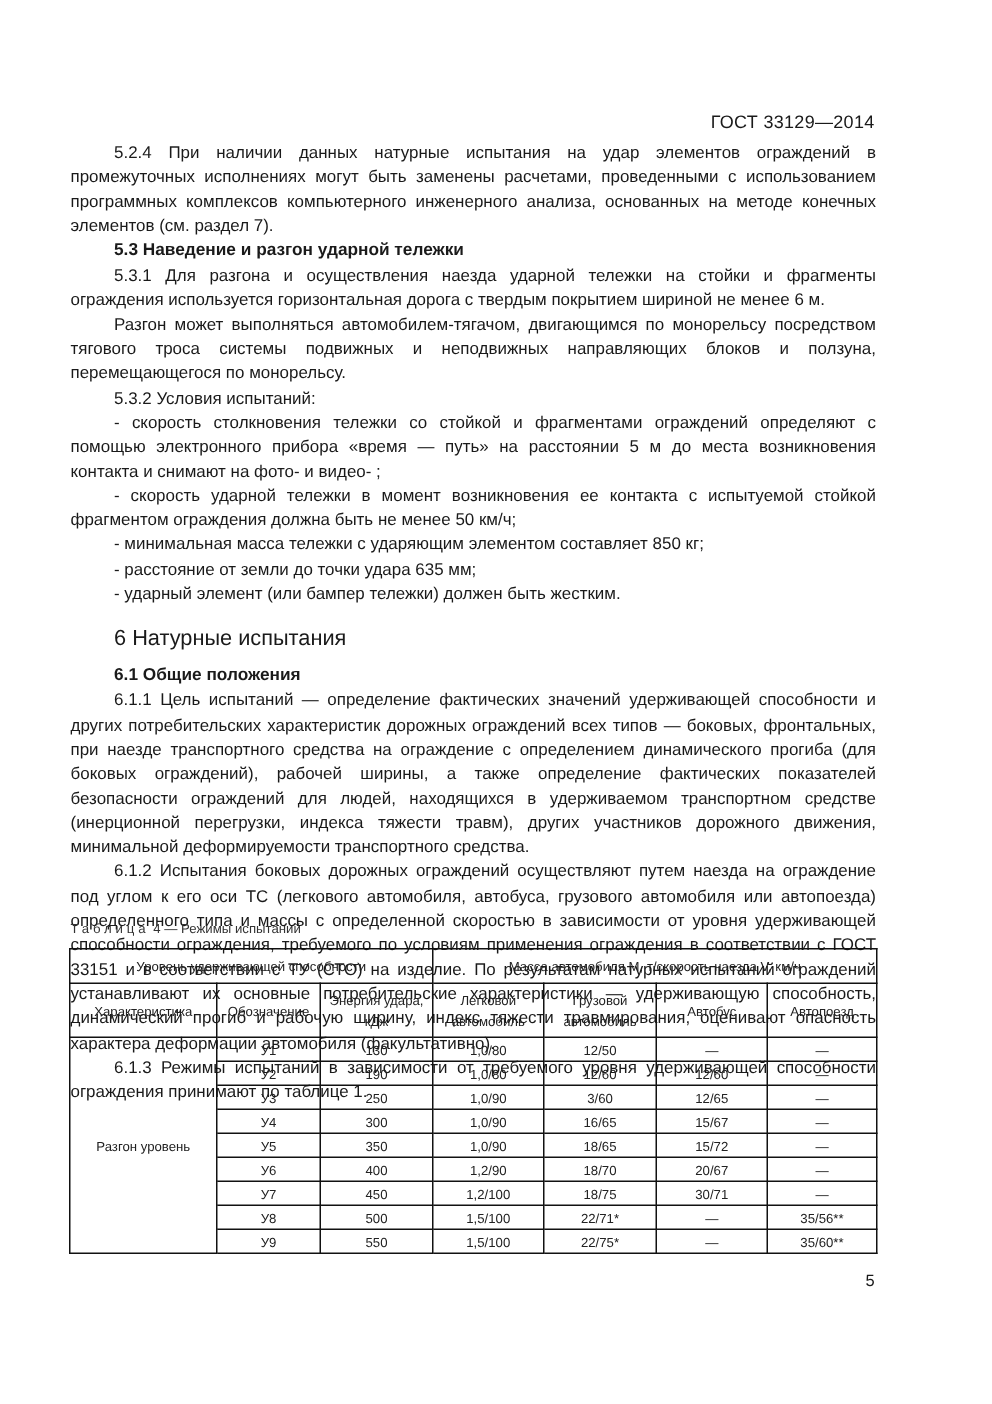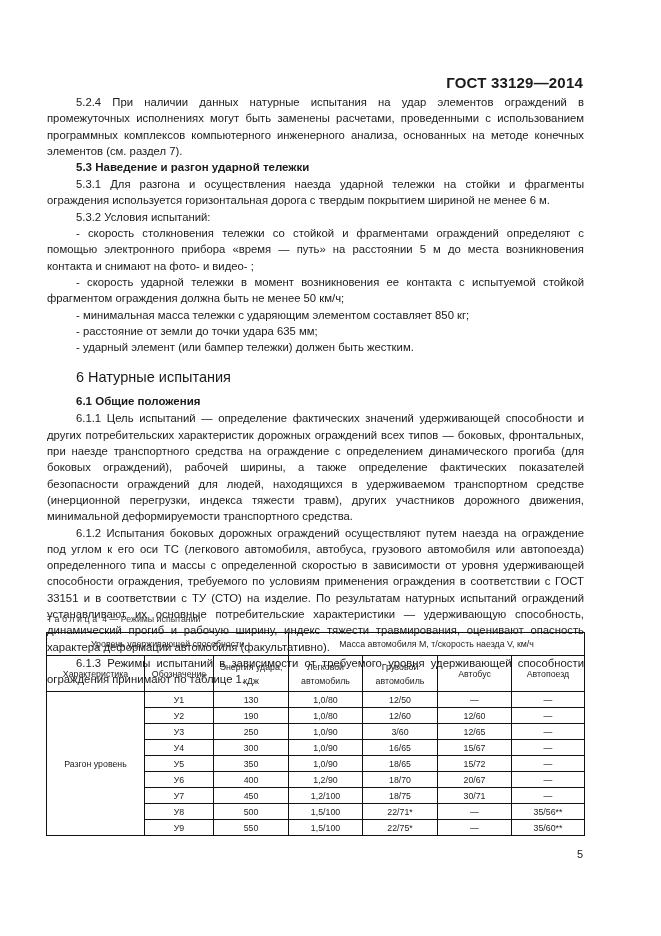--- a/index.html
+++ b/index.html
@@ -1,18 +1,18 @@
 <!DOCTYPE html>
 <html><head>
 <meta charset="utf-8">
 <style>
   html, body { margin: 0; padding: 0; background: #ffffff; }
   body { width: 661px; height: 936px; position: relative; overflow: hidden;
          font-family: "Liberation Sans", sans-serif; color: #1a1a1a; }
-  .page-header { position: absolute; top: 74px; right: 78px; font-weight: bold; font-size: 15px; letter-spacing: 0.2px; }
+  .page-header { position: absolute; top: 74px; right: 78px; font-weight: normal; font-size: 12px; letter-spacing: 0.2px; }
   .content { position: absolute; left: 47px; top: 94px; width: 537px; font-size: 11.3px; line-height: 16.3px; }
   .p { margin: 0; text-align: justify; text-indent: 29px; }
   .h2 { margin: 0; font-weight: bold; font-size: 11.5px; padding-left: 29px; line-height: 17px; }
   .h1 { margin: 12px 0 6px 0; font-weight: normal; font-size: 14.5px; padding-left: 29px; line-height: 20px; }
   .dash { margin: 0; text-indent: 29px; text-align: justify; }
   .table-caption { position: absolute; left: 47px; top: 614px; font-size: 8.8px; color: #333; }
   .table-caption .spaced { letter-spacing: 2.6px; }
   table.t { position: absolute; left: 46px; top: 632px; border-collapse: collapse; font-size: 8.8px; color: #222; border-radius: 24px; }
   table.t td { border: 1px solid #111; text-align: center; padding: 0; vertical-align: middle; }
   .row-h1 td { height: 22px; }
@@ -23,20 +23,21 @@
 </style>
 </head>
 <body>
 
 <div class="page-header">ГОСТ 33129—2014</div>
 
 <div class="content">
   <p class="p">5.2.4 При наличии данных натурные испытания на удар элементов ограждений в промежуточных исполнениях могут быть заменены расчетами, проведенными с использованием программных комплексов компьютерного инженерного анализа, основанных на методе конечных элементов (см. раздел 7).</p>
   <p class="h2">5.3 Наведение и разгон ударной тележки</p>
   <p class="p">5.3.1 Для разгона и осуществления наезда ударной тележки на стойки и фрагменты ограждения используется горизонтальная дорога с твердым покрытием шириной не менее 6 м.</p>
+  <p class="p">Разгон может выполняться автомобилем-тягачом, двигающимся по монорельсу посредством тягового троса системы подвижных и неподвижных направляющих блоков и ползуна, перемещающегося по монорельсу.</p>
   <p class="p">5.3.2 Условия испытаний:</p>
   <p class="dash">- скорость столкновения тележки со стойкой и фрагментами ограждений определяют с помощью электронного прибора «время — путь» на расстоянии 5 м до места возникновения контакта и снимают на фото- и видео- ;</p>
   <p class="dash">- скорость ударной тележки в момент возникновения ее контакта с испытуемой стойкой фрагментом ограждения должна быть не менее 50 км/ч;</p>
   <p class="dash">- минимальная масса тележки с ударяющим элементом составляет 850 кг;</p>
   <p class="dash">- расстояние от земли до точки удара 635 мм;</p>
   <p class="dash">- ударный элемент (или бампер тележки) должен быть жестким.</p>
   <p class="h1">6 Натурные испытания</p>
   <p class="h2">6.1 Общие положения</p>
   <p class="p">6.1.1 Цель испытаний — определение фактических значений удерживающей способности и других потребительских характеристик дорожных ограждений всех типов — боковых, фронтальных, при наезде транспортного средства на ограждение с определением динамического прогиба (для боковых ограждений), рабочей ширины, а также определение фактических показателей безопасности ограждений для людей, находящихся в удерживаемом транспортном средстве (инерционной перегрузки, индекса тяжести травм), других участников дорожного движения, минимальной деформируемости транспортного средства.</p>
   <p class="p">6.1.2 Испытания боковых дорожных ограждений осуществляют путем наезда на ограждение под углом к его оси ТС (легкового автомобиля, автобуса, грузового автомобиля или автопоезда) определенного типа и массы с определенной скоростью в зависимости от уровня удерживающей способности ограждения, требуемого по условиям применения ограждения в соответствии с ГОСТ 33151 и в соответствии с ТУ (СТО) на изделие. По результатам натурных испытаний ограждений устанавливают их основные потребительские характеристики — удерживающую способность, динамический прогиб и рабочую ширину, индекс тяжести травмирования, оценивают опасность характера деформации автомобиля (факультативно).</p>

